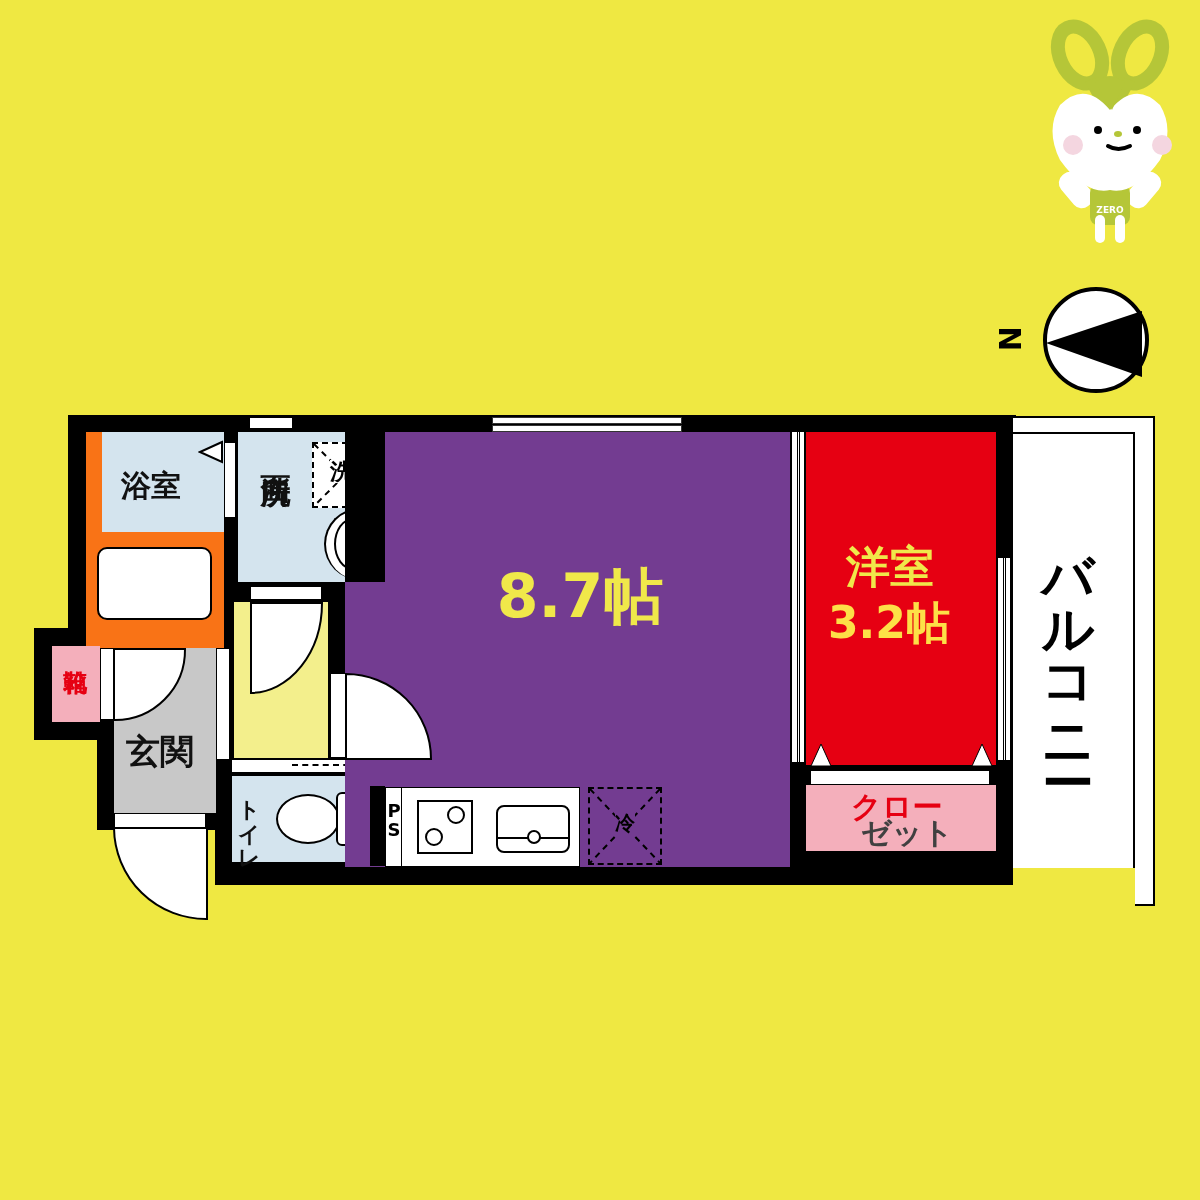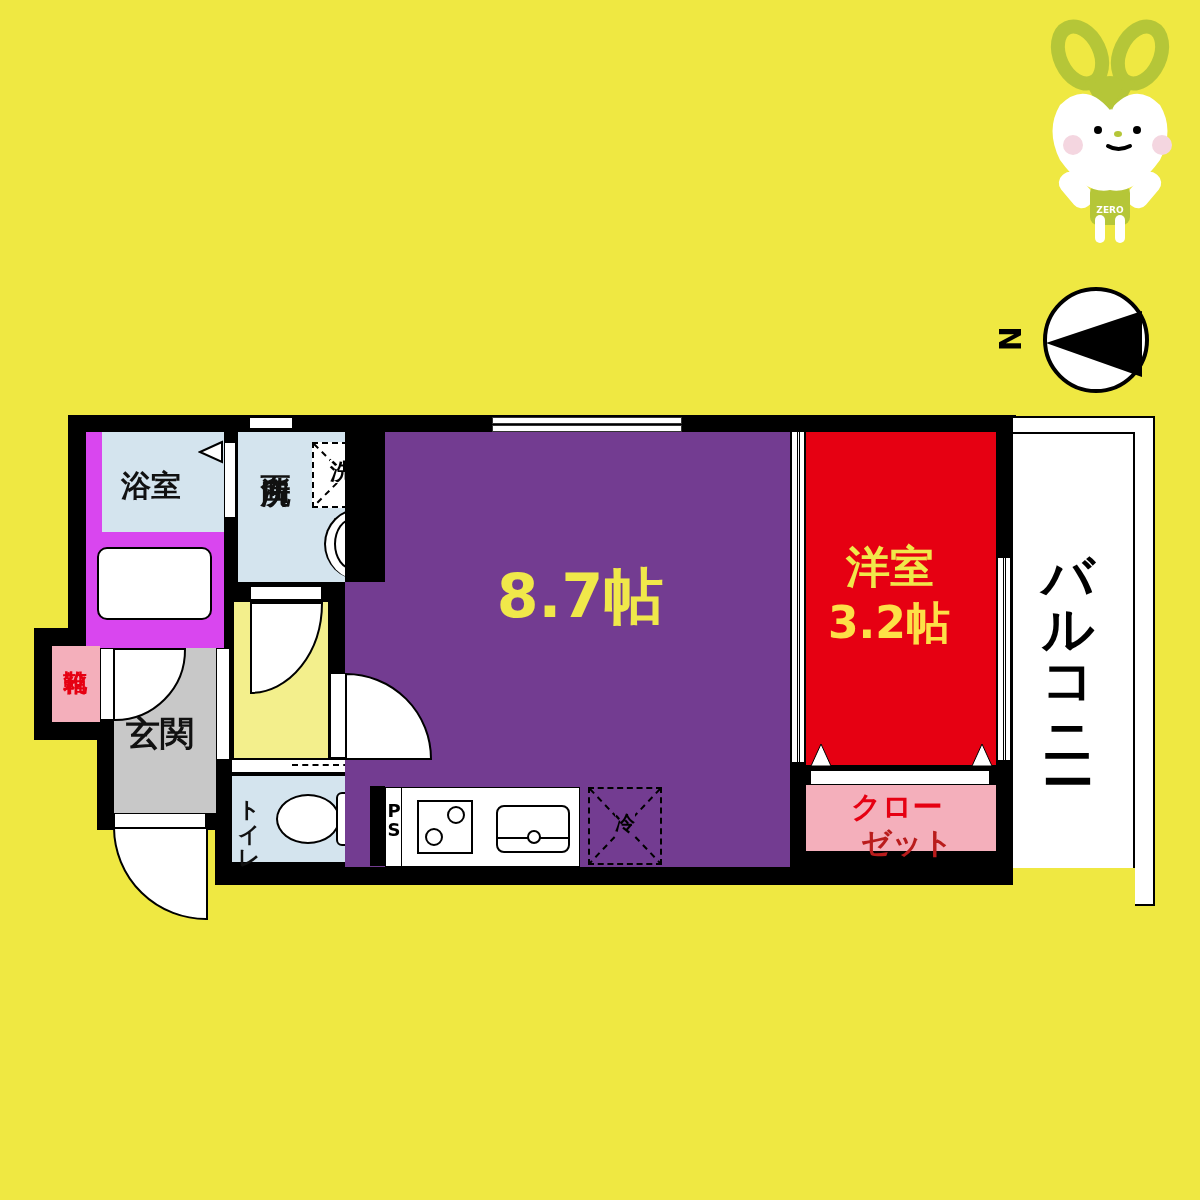--- a/index.html
+++ b/index.html
@@ -41,21 +41,21 @@
 </div>
 
 <div class="abs wall" style="left:68px;top:415px;width:948px;height:470px;"></div>
 
 <div class="abs" style="left:30px;top:885px;width:0;height:0;"></div>
 <div class="abs" style="left:60px;top:740px;width:155px;height:150px;background:#efe842;"></div>
 <div class="abs" style="left:60px;top:628px;width:40px;height:120px;background:#efe842;"></div>
 <div class="abs wall" style="left:97px;top:640px;width:120px;height:190px;"></div>
 <div class="abs wall" style="left:34px;top:628px;width:75px;height:112px;"></div>
 
-<div class="abs" style="left:86px;top:432px;width:138px;height:250px;background:#d946ef;">
+<div class="abs" style="left:86px;top:432px;width:138px;height:250px;background:#f97316;">
   <div class="abs" style="left:16px;top:0;width:122px;height:100px;background:#d4e4ee;"></div>
   <div class="abs" style="left:11px;top:115px;width:115px;height:73px;border:2px solid #000;border-radius:10px;background:#fff;"></div>
   <span class="lbl" style="left:35px;top:38px;font-size:30px;color:#111;">浴室</span>
 </div>
 
 <div class="abs" style="left:224px;top:442px;width:12px;height:76px;background:#fff;border:1px solid #000;"></div>
 <svg class="abs" style="left:198px;top:440px;" width="26" height="24">
     <polygon points="24,2 2,12 24,22" fill="#fff" stroke="#000" stroke-width="2"></polygon>
   </svg>
 
@@ -80,21 +80,21 @@
 <svg class="abs" style="left:250px;top:598px;" width="75" height="100">
     <path d="M1 5 L1 95 A72 90 0 0 0 72 5 Z" fill="#fff" stroke="#000" stroke-width="2"></path>
   </svg>
 <div class="abs" style="left:250px;top:586px;width:72px;height:14px;background:#fff;border:1px solid #000;"></div>
 
 <div class="abs" style="left:52px;top:646px;width:48px;height:76px;background:#f4afbb;">
   <span class="lbl vert" style="left:10px;top:6px;font-size:24px;color:#e60012;">靴箱</span>
 </div>
 
 <div class="abs" style="left:114px;top:648px;width:102px;height:165px;background:#c8c8c8;">
-  <span class="lbl" style="left:12px;top:68px;font-size:34px;color:#111;">玄関</span>
+  <span class="lbl" style="left:12px;top:86px;font-size:34px;color:#111;">玄関</span>
 </div>
 <div class="abs" style="left:100px;top:648px;width:14px;height:72px;background:#fff;border:1px solid #000;"></div>
 <svg class="abs" style="left:113px;top:648px;" width="75" height="75">
     <path d="M1 1 L1 72 A70 70 0 0 0 72 1 Z" fill="#fff" stroke="#000" stroke-width="2"></path>
   </svg>
 <div class="abs" style="left:216px;top:648px;width:14px;height:112px;background:#fff;border:1px solid #000;"></div>
 
 <div class="abs" style="left:114px;top:813px;width:92px;height:15px;background:#fff;border:1px solid #000;"></div>
 <svg class="abs" style="left:113px;top:827px;" width="96" height="96">
     <path d="M1 1 L94 1 L94 92 A92 92 0 0 1 1 1 Z" fill="#fff" stroke="#000" stroke-width="2"></path>
@@ -165,21 +165,21 @@
     </svg>
 </div>
 
 <div class="abs" style="left:997px;top:558px;width:14px;height:202px;background:#fff;border-left:1px solid #000;border-right:1px solid #000;">
   <div class="abs" style="left:5px;top:0;width:3px;height:202px;border-left:1px solid #000;border-right:1px solid #000;"></div>
 </div>
 
 <div class="abs" style="left:810px;top:770px;width:180px;height:15px;background:#fff;border:1px solid #000;"></div>
 <div class="abs" style="left:806px;top:785px;width:190px;height:66px;background:#f4afbb;">
   <div class="lbl" style="left:45px;top:6px;font-size:30px;color:#e60012;">クロー</div>
-  <div class="lbl" style="left:55px;top:42px;font-size:30px;color:#b91c1c;">ゼット</div>
+  <div class="lbl" style="left:55px;top:32px;font-size:30px;color:#404040;">ゼット</div>
 </div>
 
 <div class="abs" style="left:1013px;top:416px;width:142px;height:490px;background:#fff;border:2px solid #000;border-left:none;">
   <div class="abs" style="left:120px;top:14px;width:0;height:470px;border-left:2px solid #000;"></div>
   <div class="abs" style="left:0;top:14px;width:120px;border-top:2px solid #000;"></div>
   <span class="lbl vert" style="left:28px;top:100px;font-size:52px;color:#000;">バルコニー</span>
 </div>
 <div class="abs" style="left:1013px;top:868px;width:122px;height:38px;background:#efe842;"></div>
 
 </body></html>

